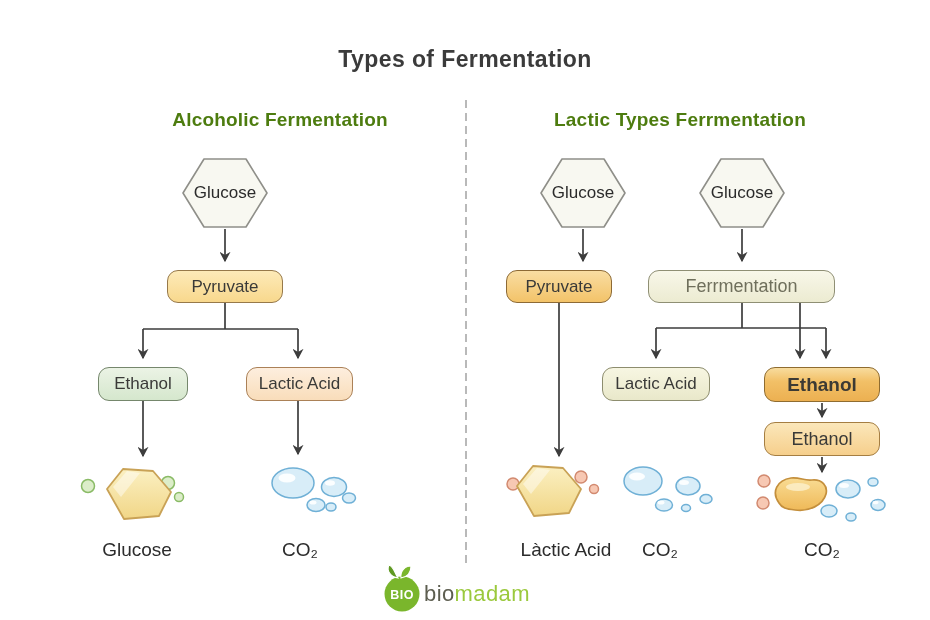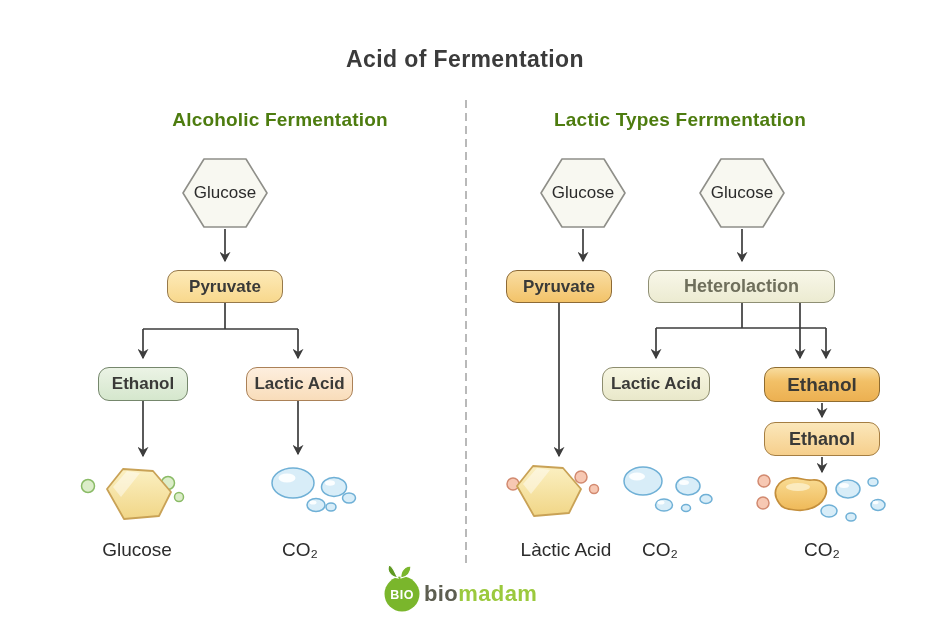--- a/index.html
+++ b/index.html
@@ -11,41 +11,41 @@
          font-size:23px;font-weight:600;color:#3b3b3b;letter-spacing:.4px;white-space:nowrap;}
   .heading{position:absolute;top:109px;transform:translateX(-50%);
            font-size:19px;font-weight:700;color:#4d7c0f;letter-spacing:.2px;white-space:nowrap;}
   .heading.left{left:280px;}
   .heading.right{left:680px;}
 
   .hexlbl{position:absolute;width:110px;height:26px;display:flex;align-items:center;justify-content:center;
           font-size:17px;color:#2b2b2b;}
 
   .node{position:absolute;box-sizing:border-box;display:flex;align-items:center;justify-content:center;
-        border-radius:11px;font-size:17px;color:#3a3a38;border:1.6px solid #8d6a35;font-weight:bold;}
+        border-radius:11px;font-size:17px;color:#3a3a38;border:1.6px solid #8d6a35;}
   .n-pyr-l{left:167px;top:270px;width:116px;height:33px;
            background:linear-gradient(180deg,#fdeab8,#f8d88d);border-color:#97794a;}
   .n-eth-l{left:98px;top:367px;width:90px;height:34px;
            background:linear-gradient(180deg,#ebf3e5,#d5e7cd);border-color:#75876c;}
   .n-lac-l{left:246px;top:367px;width:107px;height:34px;
            background:linear-gradient(180deg,#fdeede,#f9ddba);border-color:#ab8157;}
   .n-pyr-r{left:506px;top:270px;width:106px;height:33px;
            background:linear-gradient(180deg,#f9dda2,#f3c369);border-color:#8d6a35;}
   .n-het{left:648px;top:270px;width:187px;height:33px;font-size:18px;color:#6f6f5c;
            background:linear-gradient(180deg,#f8f7e9,#ecebd1);border-color:#8f8f74;}
   .n-lac-r{left:602px;top:367px;width:108px;height:34px;
            background:linear-gradient(180deg,#f7f6e2,#e9e8ca);border-color:#8d8d6e;}
   .n-eth1{left:764px;top:367px;width:116px;height:35px;font-size:19px;font-weight:600;color:#3c3a34;
            background:linear-gradient(180deg,#f8dc9e 0%,#f2c067 40%,#ecb051 100%);border-color:#8f6c30;}
   .n-eth2{left:764px;top:422px;width:116px;height:34px;font-size:18px;
            background:linear-gradient(180deg,#fbe7ba,#f6cf8c);border-color:#a57e42;}
 
   .plbl{position:absolute;top:539px;transform:translateX(-50%);font-size:19px;color:#2c2c2c;white-space:nowrap;}
 
-  .brand{position:absolute;left:424px;top:581px;font-size:22px;font-weight:700;letter-spacing:.4px;white-space:nowrap;}
+  .brand{position:absolute;left:424px;top:581px;font-size:22px;font-weight:400;letter-spacing:.4px;white-space:nowrap;}
   .brand .bio{color:#5d5e50;}
   .brand .madam{color:#9bc93d;}
 
   
   .conn{stroke:#3d3d3d;stroke-width:1.7;fill:none;}
   .hexnode{fill:#f8f8f1;stroke:#8f8f89;stroke-width:1.6;stroke-linejoin:round;}
   .bubble{fill:#d8edf8;stroke:#6fb0d6;stroke-width:1.5;}
   .hl{fill:#ffffff;opacity:.9;}
   .gdot{fill:#dcedc9;stroke:#8abb66;stroke-width:1.5;}
   .sdot{fill:#f7c8b3;stroke:#d28a70;stroke-width:1.5;}
@@ -152,42 +152,42 @@
     </g>
 
     <g>
       <circle cx="402" cy="594" r="17.5" fill="#7ab62c"></circle>
       <path d="M398,578 C394,572 394,567 389,565 C386,571 391,577 398,578 Z" fill="#5f9922" stroke="#ffffff" stroke-width="1.1"></path>
       <path d="M401,578 C400,571 405,566 411,566 C411,573 407,577 401,578 Z" fill="#7ab62c" stroke="#ffffff" stroke-width="1.1"></path>
       <text x="402" y="599" text-anchor="middle" font-family="Liberation Sans, sans-serif" font-size="12.5" font-weight="800" fill="#ffffff" letter-spacing="0.5">BIO</text>
     </g>
   </svg>
 
-  <div class="title">Acid of Fermentation</div>
+  <div class="title">Types of Fermentation</div>
   <div class="heading left">Alcoholic Fermentation</div>
   <div class="heading right">Lactic Types Ferrmentation</div>
 
   <div class="hexlbl" style="left:170px;top:180px;">Glucose</div>
   <div class="hexlbl" style="left:528px;top:180px;">Glucose</div>
   <div class="hexlbl" style="left:687px;top:180px;">Glucose</div>
 
   <div class="node n-pyr-l">
     <span>Pyruvate</span>
   </div>
   <div class="node n-eth-l">
     <span>Ethanol</span>
   </div>
   <div class="node n-lac-l">
     <span>Lactic Acid</span>
   </div>
   <div class="node n-pyr-r">
     <span>Pyruvate</span>
   </div>
   <div class="node n-het">
-    <span>Heterolaction</span>
+    <span>Ferrmentation</span>
   </div>
   <div class="node n-lac-r">
     <span>Lactic Acid</span>
   </div>
   <div class="node n-eth1">
     <span>Ethanol</span>
   </div>
   <div class="node n-eth2">
     <span>Ethanol</span>
   </div>

